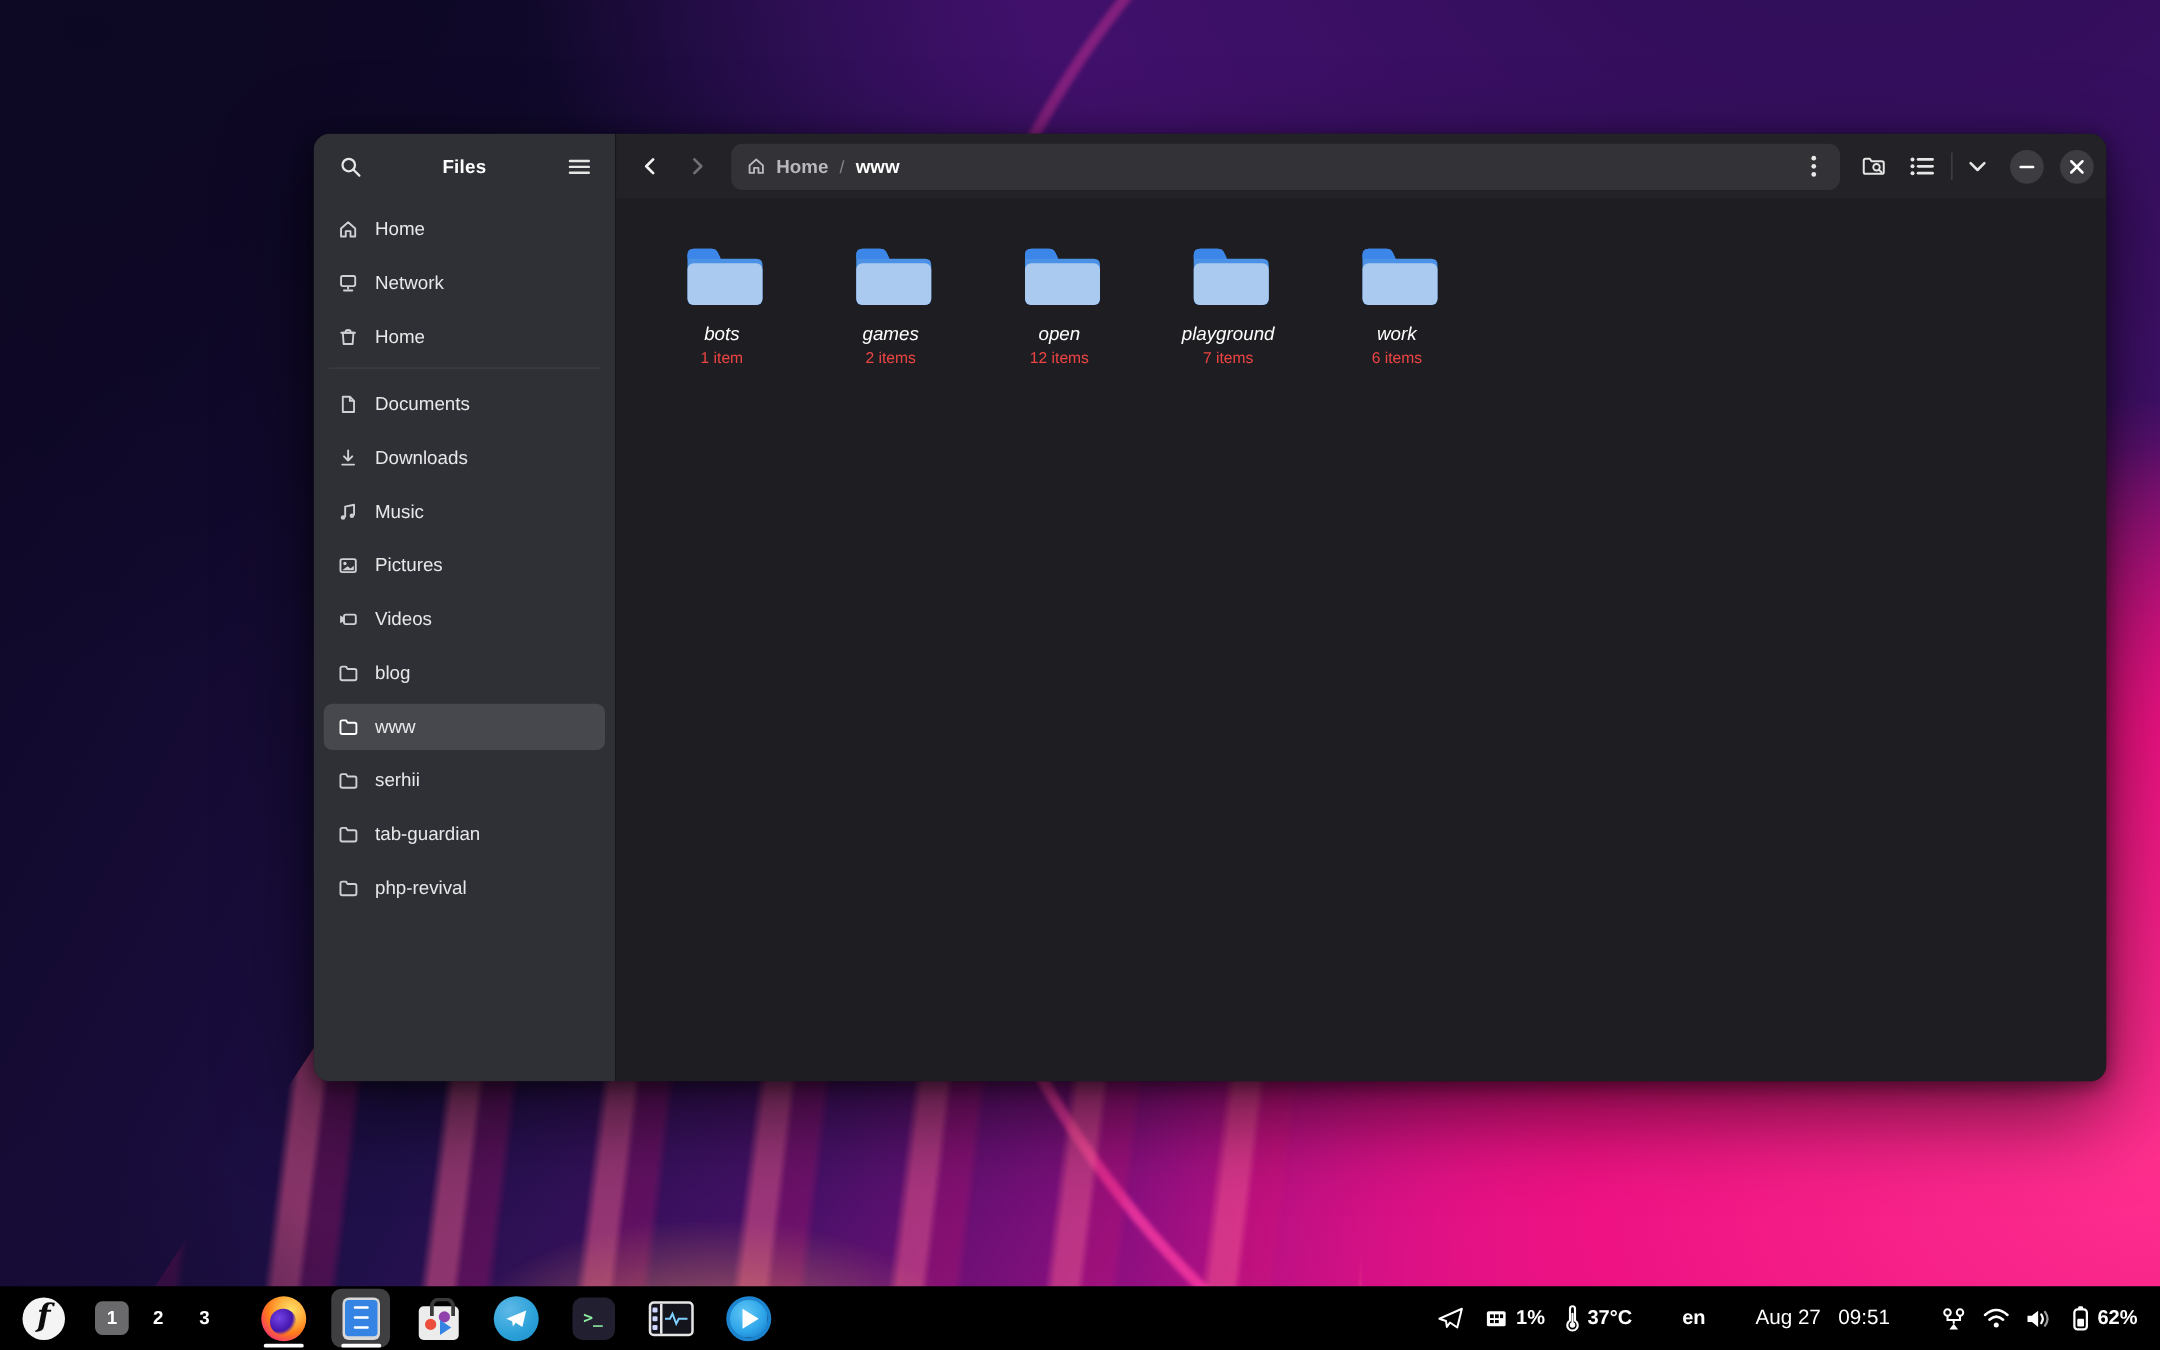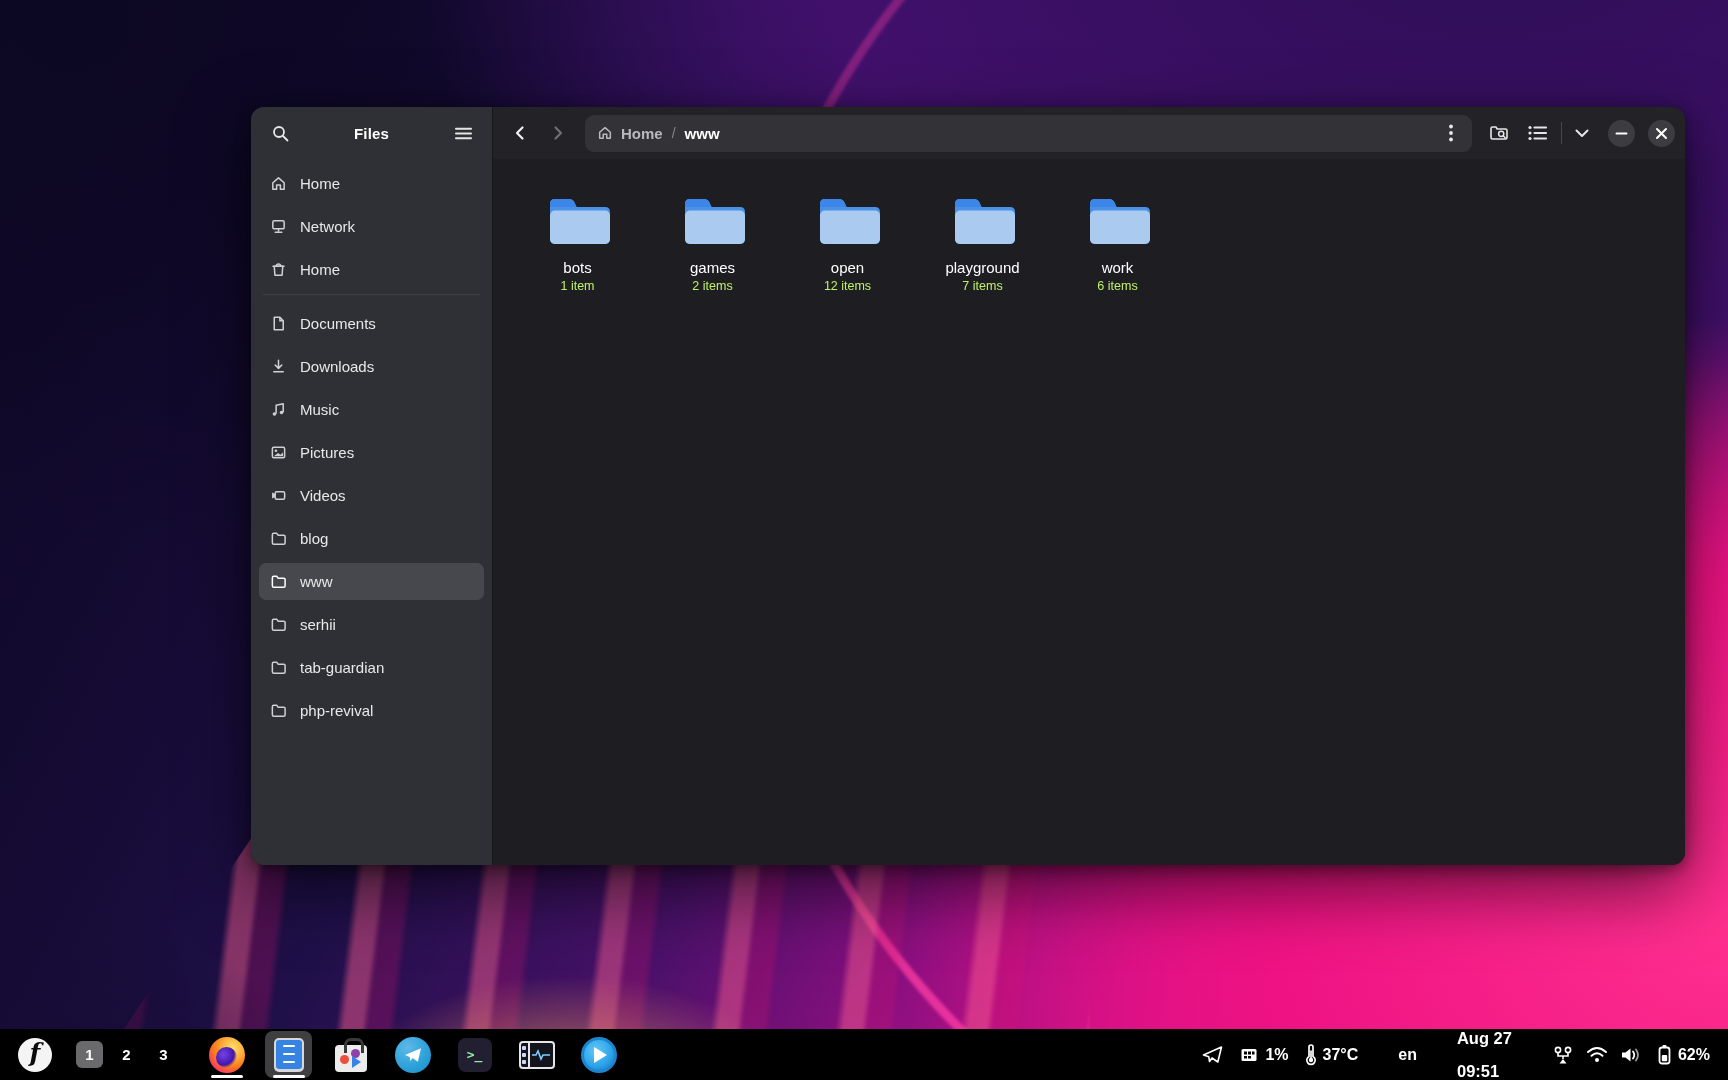--- a/index.html
+++ b/index.html
@@ -47,22 +47,22 @@
   .crumb-sep { color:#85858a; font-size:14px; }
   .crumb-current { color:#ffffff; font-size:15px; font-weight:700; }
   .pill-spacer { flex:1; }
   .vsep { width:1px; height:22px; background:#46464b; margin:0 3px; }
   .win-circle { width:27px; height:27px; border-radius:50%; background:#3c3c41; display:flex; align-items:center; justify-content:center; margin-left:9px; border:none; cursor:pointer; }
   .win-circle svg { display:block; }
 
   .content { flex:1; padding:28px 24px; display:flex; align-items:flex-start; gap:14px; }
   .folder-tile { width:121px; display:flex; flex-direction:column; align-items:center; border-radius:10px; padding:6px 4px; cursor:pointer; }
   .folder-glyph { width:64px; height:56px; margin-bottom:8px; }
-  .folder-name { color:#ffffff; font-size:15px; margin-top:2px; }
-  .folder-count { color:#bef264; font-size:12.5px; margin-top:3px; }
+  .folder-name { color:#ffffff; font-size:15px; margin-top:2px;font-style:italic; }
+  .folder-count { color:#ef4444; font-size:12.5px; margin-top:3px; }
 
   
   .taskbar { position:absolute; left:0; right:0; bottom:0; height:51px; background:#000; display:flex; align-items:center; }
   .tb-left { display:flex; align-items:center; gap:0; padding-left:16px; }
   .fedora-btn { width:38px; height:38px; border:none; background:transparent; display:flex; align-items:center; justify-content:center; cursor:pointer; }
   .fedora-logo { width:34px; height:34px; border-radius:50%; background:#f4f4f4; color:#0b0b0b; display:flex; align-items:center; justify-content:center;
     font-family:"DejaVu Serif","Liberation Serif",serif; font-style:italic; font-weight:700; font-size:25px; line-height:1; padding-bottom:4px; }
   .ws-group { display:flex; align-items:center; gap:10px; margin-left:22px; }
   .ws { width:27px; height:27px; display:flex; align-items:center; justify-content:center; color:#fff; font-size:15px; font-weight:700; border-radius:6px; cursor:pointer; }
   .ws.active { background:#6a6a6d; }
@@ -88,21 +88,21 @@
   .mon-icon { width:36px; height:28px; border:2px solid #e6e6e6; border-radius:4px; background:#14141c; display:flex; }
   .mon-icon .mcol { width:9px; border-right:2px solid #e6e6e6; display:flex; flex-direction:column; align-items:center; justify-content:space-evenly; }
   .mon-icon .mcol i { width:4px; height:4px; background:#cfd6ff; border-radius:1px; }
   .mon-icon .mwave { flex:1; display:flex; align-items:center; justify-content:center; }
   .player-icon { width:36px; height:36px; border-radius:50%; background:radial-gradient(circle at 40% 35%, #63c8f5 0%, #2fa6ea 55%, #1273c4 100%); border:3px solid #1d84cf; display:flex; align-items:center; justify-content:center; }
   .play-tri { width:0; height:0; border-top:8px solid transparent; border-bottom:8px solid transparent; border-left:13px solid #fff; margin-left:4px; }
 
   .tb-right { margin-left:auto; display:flex; align-items:center; padding-right:18px; color:#fff; font-size:16px; font-weight:600; }
   .tray-item { display:flex; align-items:center; gap:6px; cursor:pointer; }
   .tray-text { color:#fff; }
-  .clock { display:flex; gap:14px; font-weight:700; font-size:16.5px; cursor:pointer;flex-direction:column; }
+  .clock { display:flex; gap:14px; font-weight:400; font-size:16.5px; cursor:pointer; }
   .gap16 { width:16px; } .gap40 { width:40px; } .gap12 { width:12px; }
 
   svg.si { width:17px; height:17px; }
   svg { overflow:visible; }
 </style>
 </head>
 <body>
 
 <div class="desktop">
   <div class="wallpaper"></div>

